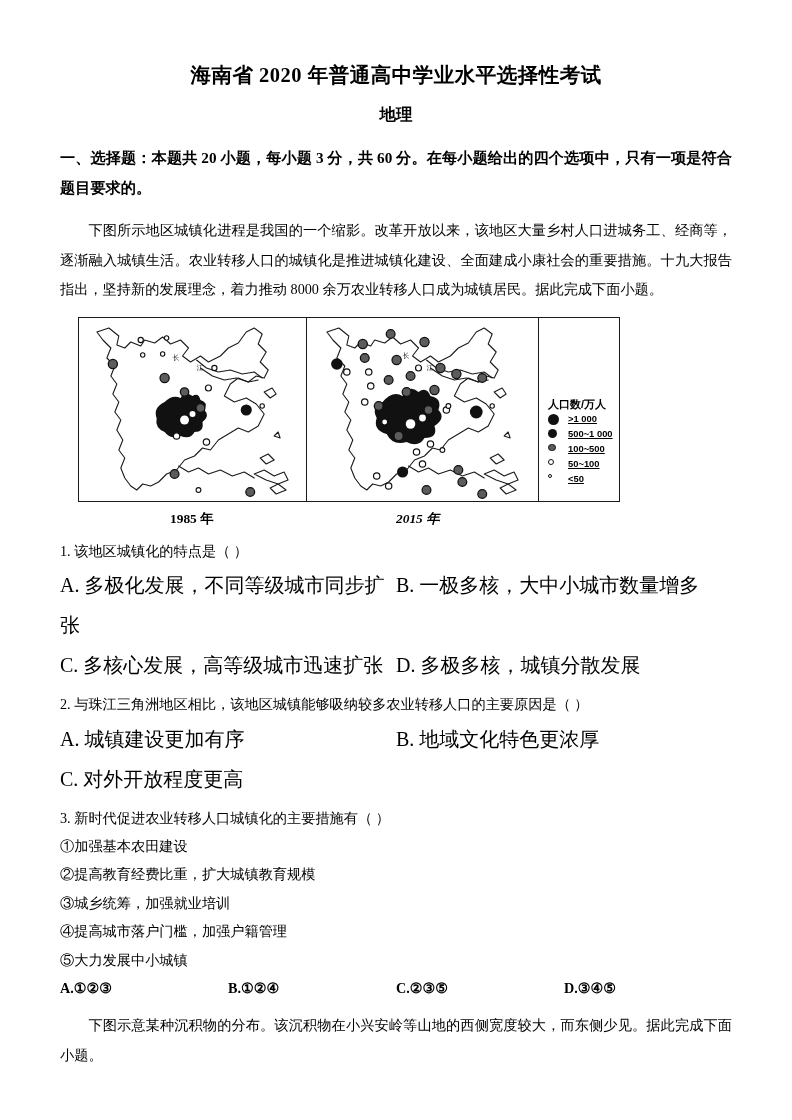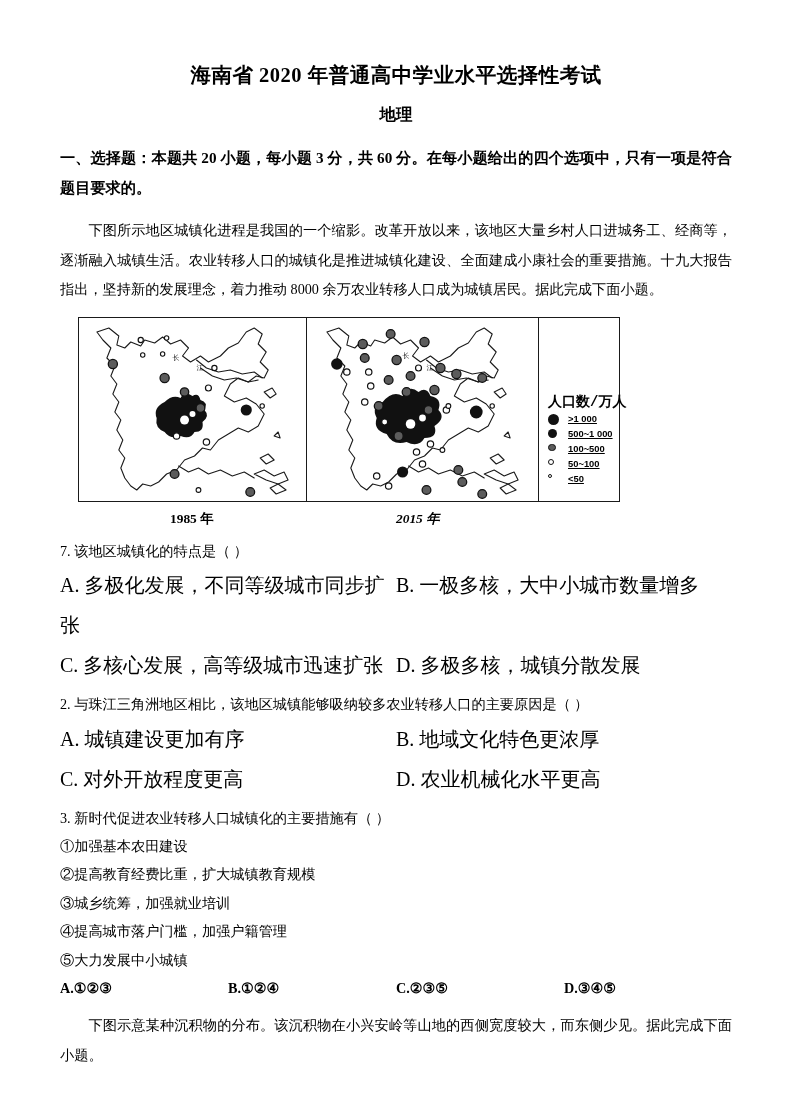--- a/index.html
+++ b/index.html
@@ -131,23 +131,23 @@
   }
   .map-svg { display: block; width: 100%; height: 100%; }
 
   .legend-inner {
     position: absolute;
     left: 9px;
     bottom: 12px;
     width: 74px;
   }
   .legend-title {
-    font-size: 14px;
-    font-weight: bold;
-    font-family: Liberation Mono, monospace;
+    font-size: 11px;
+    font-weight: bold;
+    font-family: Liberation Sans, sans-serif;
     line-height: 1.25;
     margin-bottom: 2px;
     white-space: nowrap;
   }
   .legend-row {
     display: flex;
     align-items: flex-start;
     height: 15px;
     text-decoration: underline;
   }
@@ -363,40 +363,39 @@
 
     </div>
 
     <div class="fig-captions">
       <span class="fig-caption cap-1985">1985 年</span>
       <span class="fig-caption cap-2015">2015 年</span>
     </div>
   </div>
 
   <div>
-    <p class="q-stem">7. 该地区城镇化的特点是（    ）</p>
+    <p class="q-stem">1. 该地区城镇化的特点是（    ）</p>
     <div class="opt-row">
       <span class="opt">A. 多极化发展，不同等级城市同步扩张</span>
       <span class="opt">B. 一极多核，大中小城市数量增多</span>
     </div>
     <div class="opt-row">
       <span class="opt">C. 多核心发展，高等级城市迅速扩张</span>
       <span class="opt">D. 多极多核，城镇分散发展</span>
     </div>
   </div>
 
   <div>
     <p class="q-stem">2. 与珠江三角洲地区相比，该地区城镇能够吸纳较多农业转移人口的主要原因是（    ）</p>
     <div class="opt-row">
       <span class="opt">A. 城镇建设更加有序</span>
       <span class="opt">B. 地域文化特色更浓厚</span>
     </div>
     <div class="opt-row">
       <span class="opt">C. 对外开放程度更高</span>
-      <span class="opt">D. 农业机械化水平更高</span>
     </div>
   </div>
 
   <div>
     <p class="q-stem">3. 新时代促进农业转移人口城镇化的主要措施有（    ）</p>
     <p class="sub-item">①加强基本农田建设</p>
     <p class="sub-item">②提高教育经费比重，扩大城镇教育规模</p>
     <p class="sub-item">③城乡统筹，加强就业培训</p>
     <p class="sub-item">④提高城市落户门槛，加强户籍管理</p>
     <p class="sub-item">⑤大力发展中小城镇</p>

